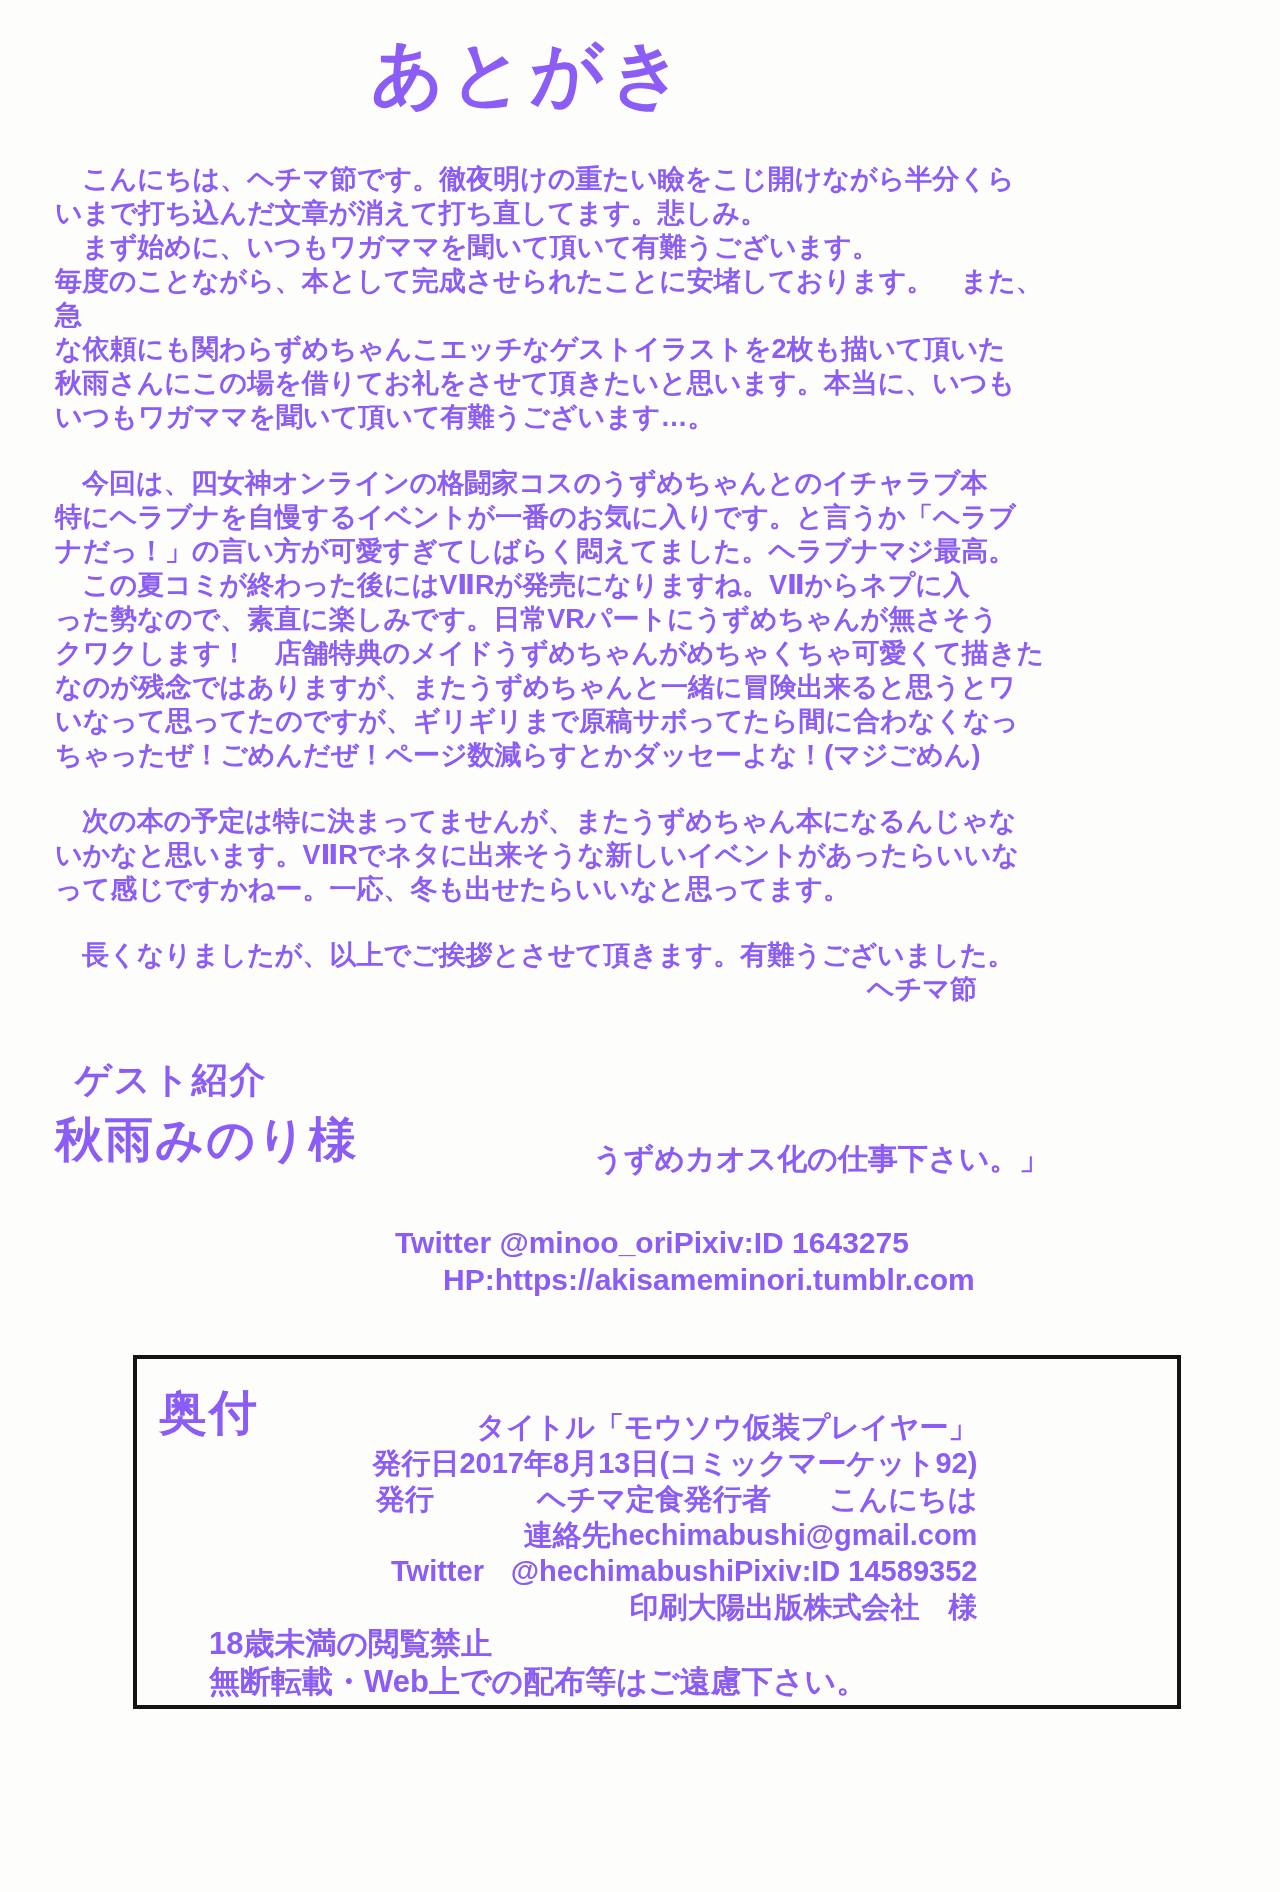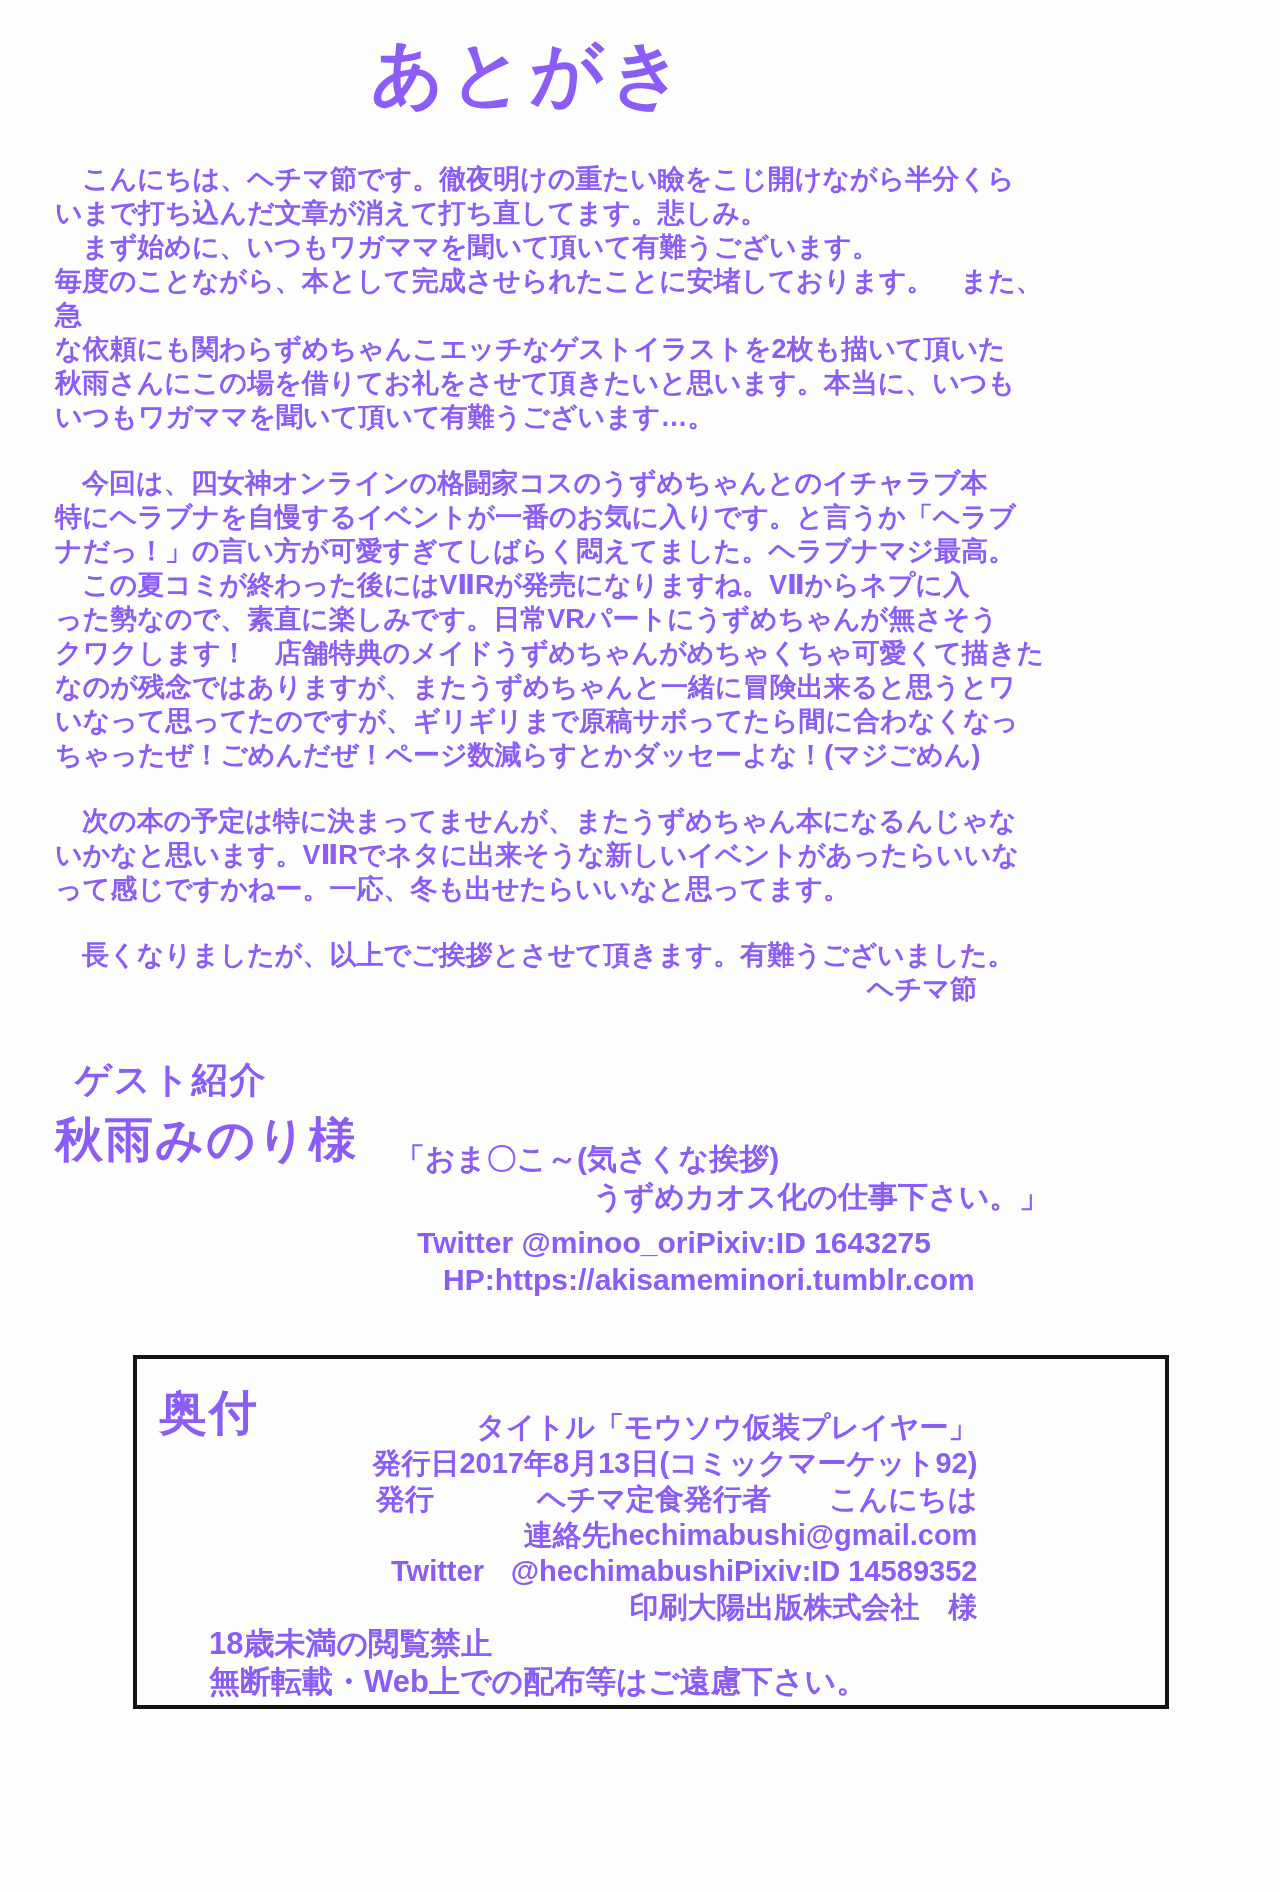--- a/index.html
+++ b/index.html
@@ -37,32 +37,33 @@
     position:absolute;left:55px;top:1108px;
     font-size:48px;font-weight:700;letter-spacing:2px;
   }
   .guest-quote{
     position:absolute;left:395px;top:1140px;
     font-size:30px;line-height:38px;font-weight:600;
   }
   .guest-quote .q2{padding-left:198px;}
   .guest-contact{
     position:absolute;left:395px;top:1226px;width:558px;
-    display:flex;justify-content:center;
+    display:flex;justify-content:flex-start;
     font-size:30px;font-weight:700;
   }
   .guest-hp{
     position:absolute;left:443px;top:1263px;
     font-size:30px;font-weight:700;
   }
   .colophon{
     position:absolute;left:133px;top:1355px;
     width:1028px;height:346px;
     border:4px solid #141414;
     background:#fdfdfc;
+    padding-left:12px;
   }
   .colophon-heading{
     position:absolute;left:22px;top:22px;
     font-size:48px;font-weight:700;letter-spacing:2px;
   }
   .crows{position:absolute;left:145px;top:50px;font-size:29px;font-weight:600;text-align:right;}
   .crow{height:36px;line-height:36px;white-space:nowrap;}
   .clabel{display:inline-block;width:152px;}
   .cvalue{display:inline-block;min-width:250px;}
   .cextra{display:inline-block;}
@@ -105,21 +106,20 @@
         <div>って感じですかねー。一応、冬も出せたらいいなと思ってます。</div>
       </div>
     <div class="closing-line">　長くなりましたが、以上でご挨拶とさせて頂きます。有難うございました。</div>
     <div class="signature">ヘチマ節</div>
   </div>
 
   <div class="guest-heading">ゲスト紹介</div>
   <div class="guest-name">秋雨みのり様</div>
 
   <div class="guest-quote">
-    <div class="q1">「おま〇こ～(気さくな挨拶)</div>
     <div class="q2">うずめカオス化の仕事下さい。」</div>
   </div>
 
   <div class="guest-contact">
     <span>Twitter @minoo_ori</span>
     <span>Pixiv:ID 1643275</span>
   </div>
   <div class="guest-hp">HP:https://akisameminori.tumblr.com</div>
 
   <div class="colophon">

